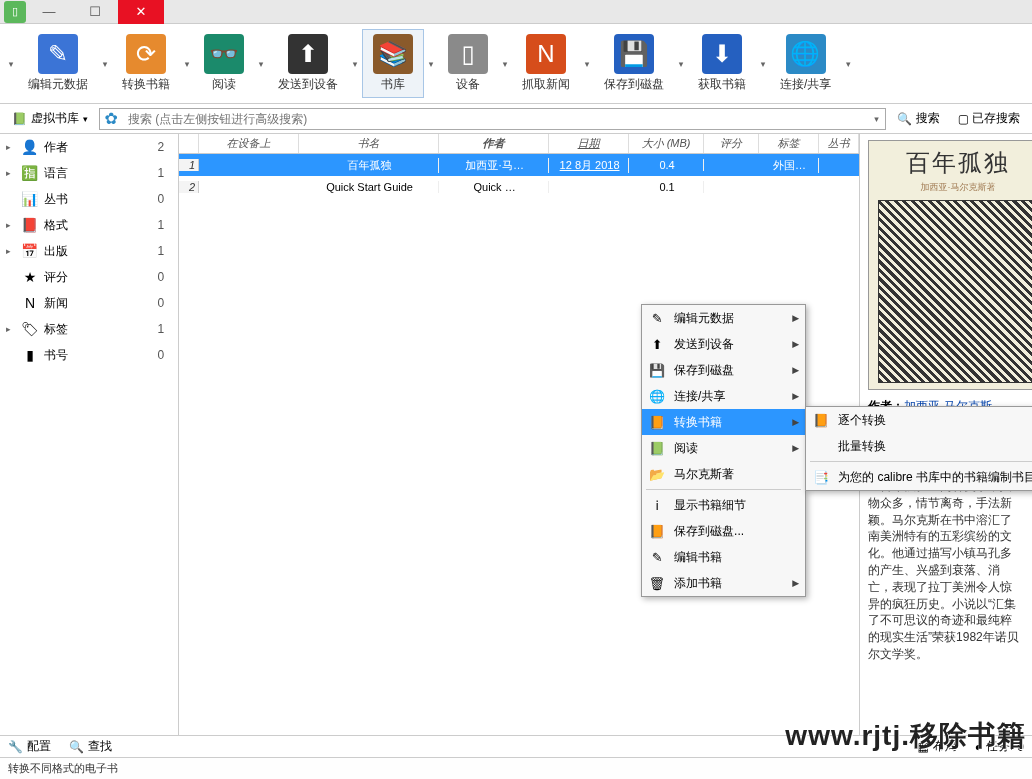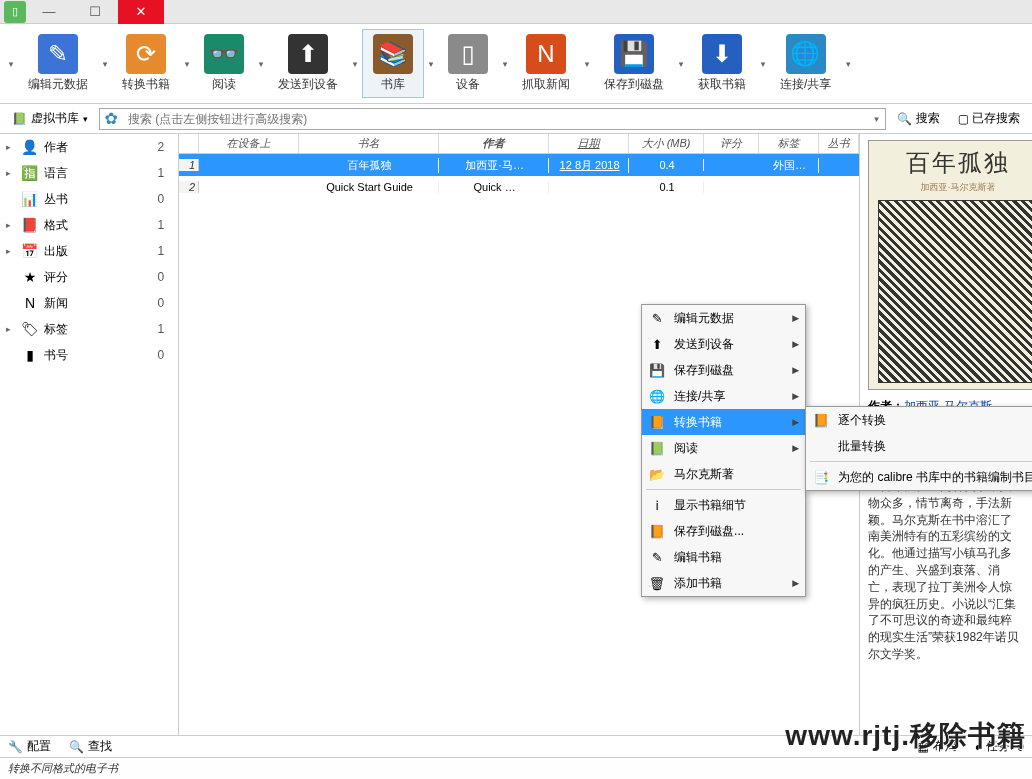--- a/index.html
+++ b/index.html
@@ -68,21 +68,21 @@
 .ctx .mi .marr { position:absolute; right:6px; font-size:9px; color:#444; }
 .ctx .mi.sel { background:#2c96ff; color:#fff; }
 .ctx .sep { height:1px; background:#ccc; margin:2px 4px; }
 .ctx1 { left:462px; top:170px; width:165px; }
 .ctx2 { left:626px; top:272px; width:310px; }
 
 
 .toolfoot { height:22px; border-top:1px solid #ccc; display:flex; align-items:center; padding:0 8px; font-size:12px; gap:18px; }
 .toolfoot .fitem { display:flex; align-items:center; gap:4px; }
 .statusbar { height:22px; background:#fefefe; border-top:1px solid #ccc; display:flex; align-items:center; padding:0 8px; font-size:11px; color:#333; }
-.statusbar .stext{ flex:1;font-style:italic; }
+.statusbar .stext{ flex:1; }
 .watermark { position:absolute; right:6px; bottom:24px; font-size:28px; font-weight:bold; color:#222; letter-spacing:1px; text-shadow:1px 1px 0 #fff; z-index:200; }
 
 .ico-green{background:#3a9a3a;color:#fff;} .ico-blue{background:#3b74d6;color:#fff;}
 .ico-orange{background:#e68a2e;color:#fff;} .ico-teal{background:#1b8a6b;color:#fff;}
 .ico-dark{background:#333;color:#fff;} .ico-brown{background:#8a5a2b;color:#fff;}
 .ico-red{background:#d64d1b;color:#fff;} .ico-cyan{background:#2b8ac6;color:#fff;}
 .ico-gray{background:#8a8a8a;color:#fff;} .ico-plainblue{background:#2560c0;color:#fff;border-radius:6px;}
 </style>
 </head>
 <body>

